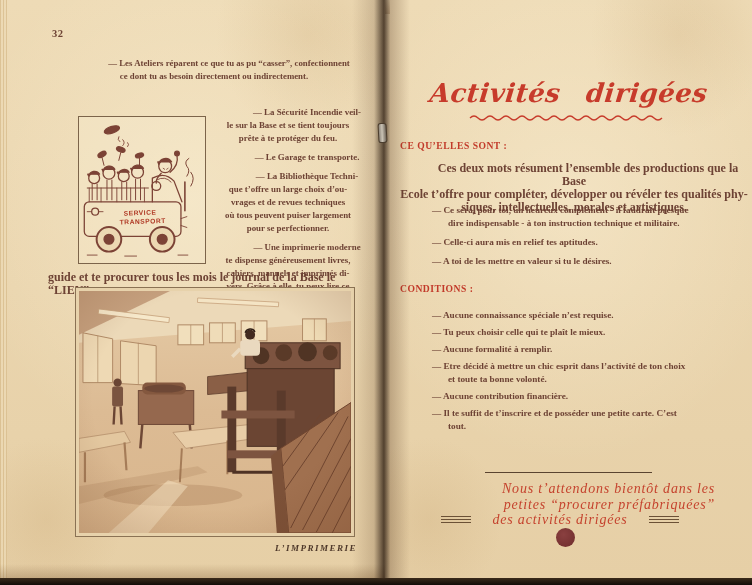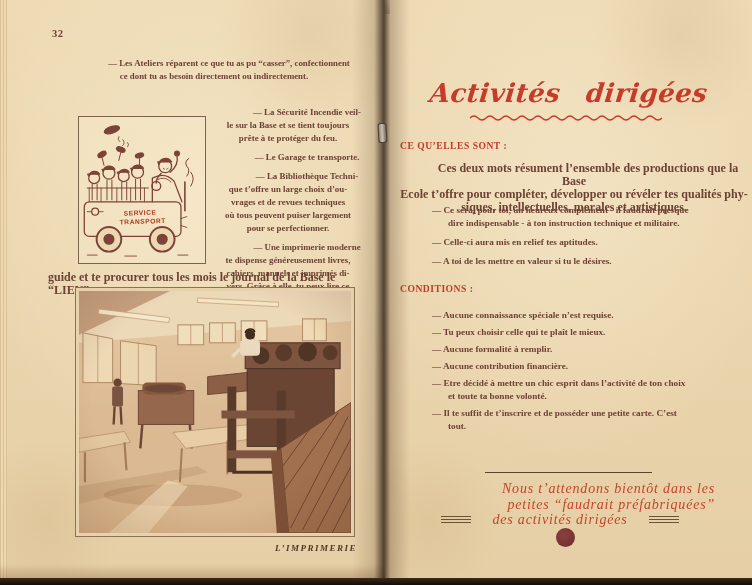--- a/index.html
+++ b/index.html
@@ -304,32 +304,32 @@
       <div>— Celle-ci aura mis en relief tes aptitudes.</div>
       <div>— A toi de les mettre en valeur si tu le désires.</div>
     </div>
 
     <div class="red-head" style="top:283px">CONDITIONS :</div>
 
     <div class="bullets b2 ink" style="top:309px">
       <div>— Aucune connaissance spéciale n’est requise.</div>
       <div>— Tu peux choisir celle qui te plaît le mieux.</div>
       <div>— Aucune formalité à remplir.</div>
-      <div>— Aucune contribution financière.</div>
       <div>— Etre décidé à mettre un chic esprit dans l’activité de ton choix
 et toute ta bonne volonté.</div>
+      <div>— Aucune contribution financière.</div>
       <div>— Il te suffit de t’inscrire et de posséder une petite carte. C’est
 tout.</div>
     </div>
 
     <div class="rule"></div>
 
     <div class="closing">
       <div>Nous t’attendons bientôt dans les</div>
-      <div>petites “faudrait préfabriquées”</div>
+      <div>petites “procurer préfabriquées”</div>
       <div class="l3row">
         <span class="tri"></span>
         <span>des activités dirigées</span>
         <span class="tri"></span>
       </div>
     </div>
 
     <div class="dot"></div>
   </div>
 

